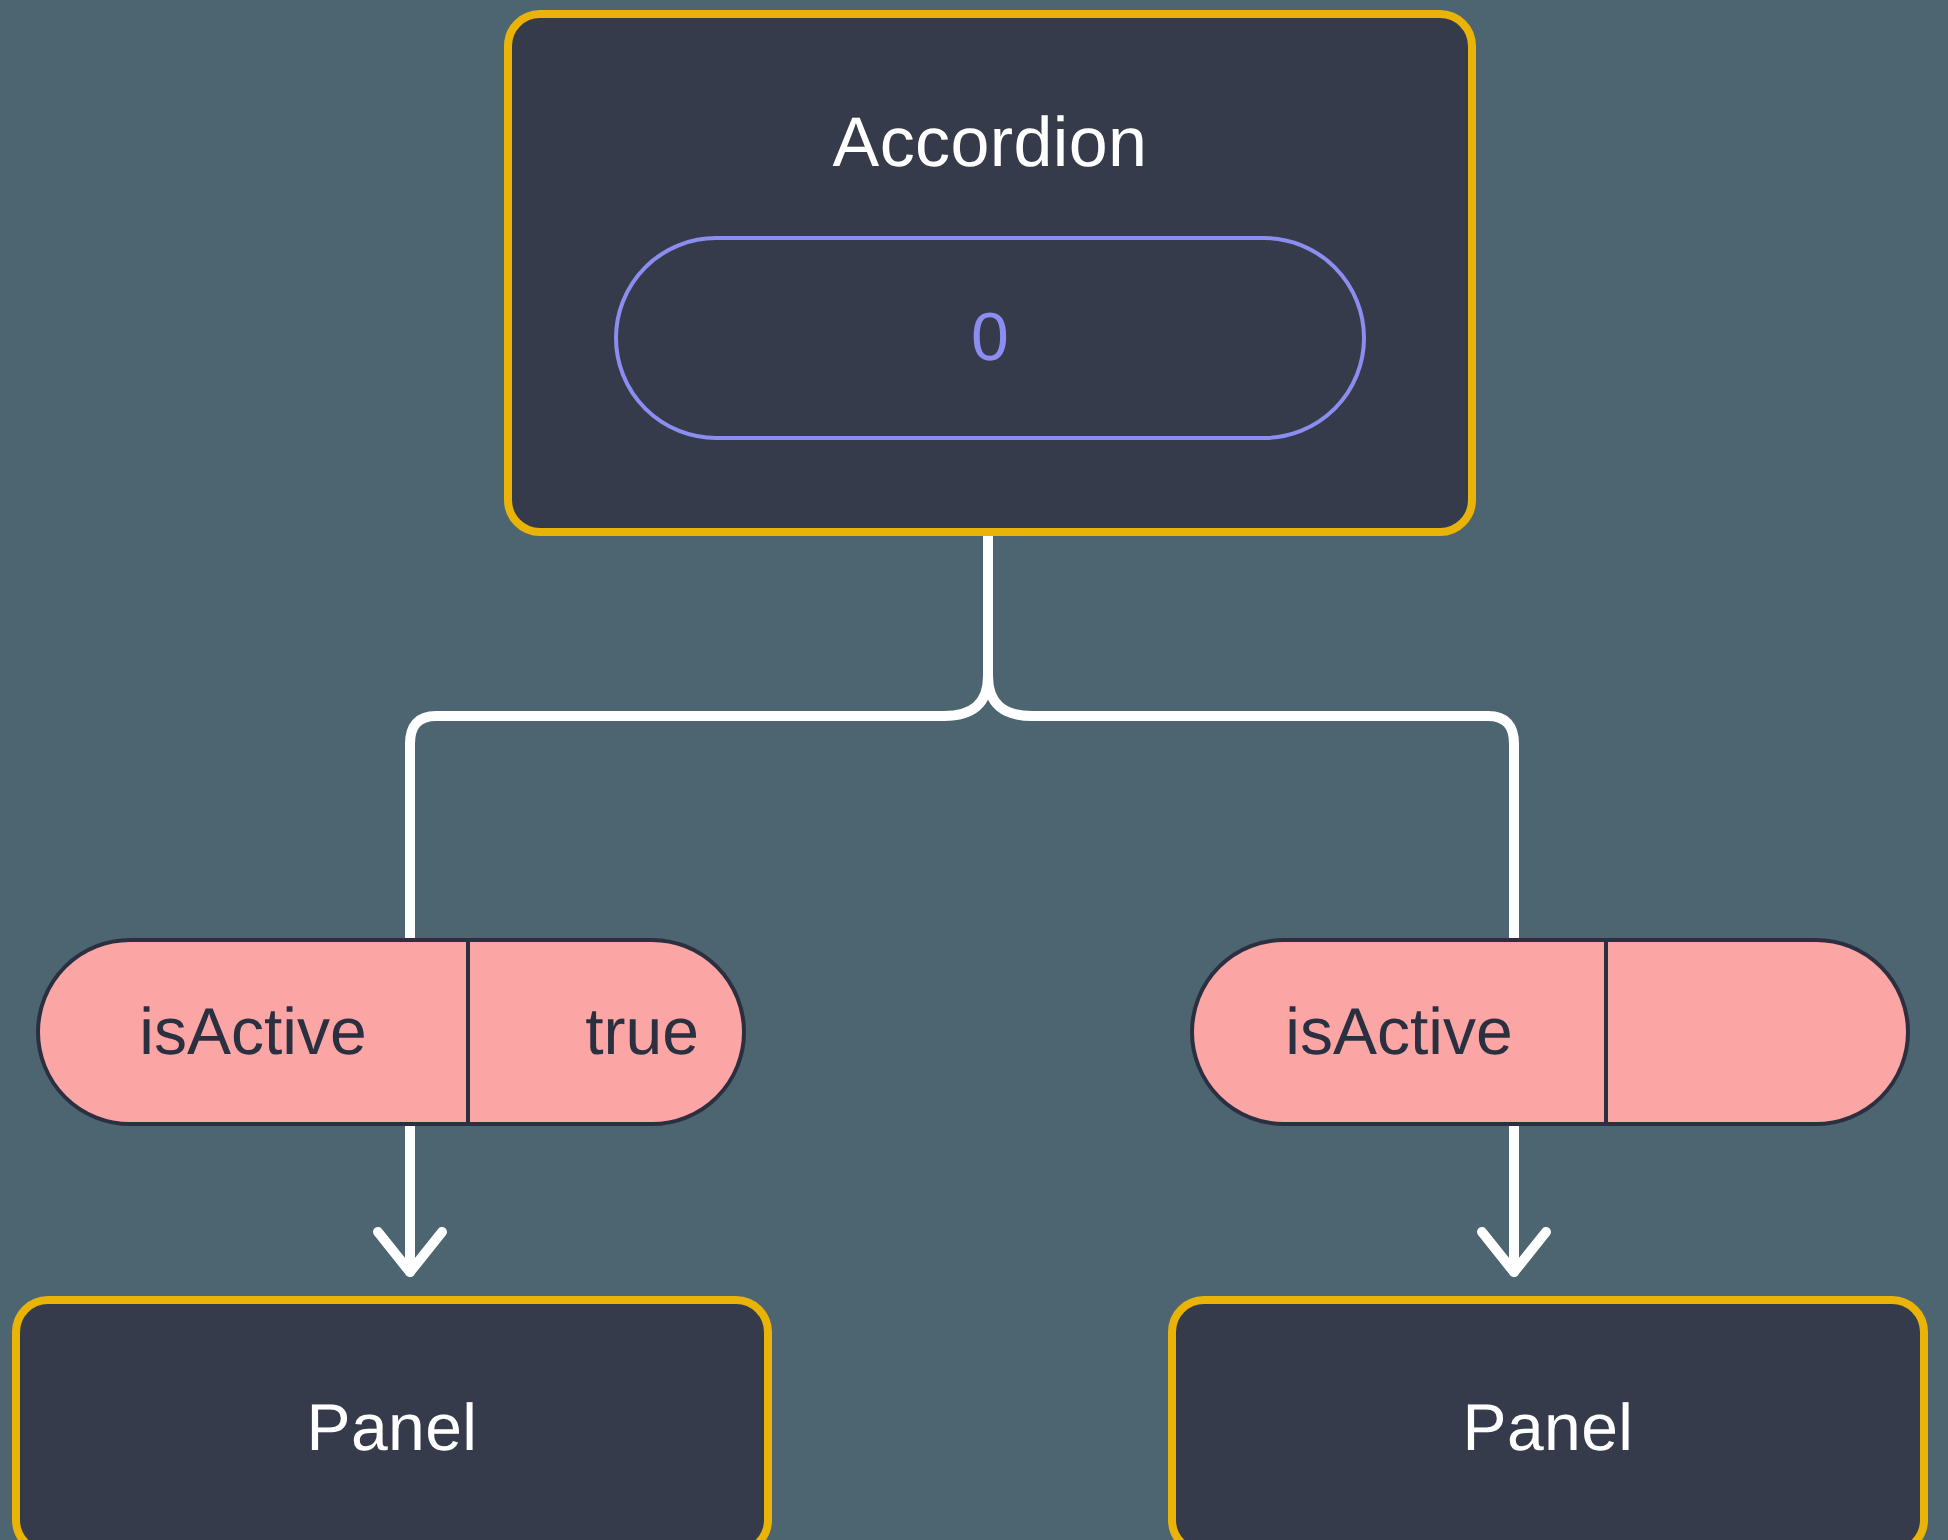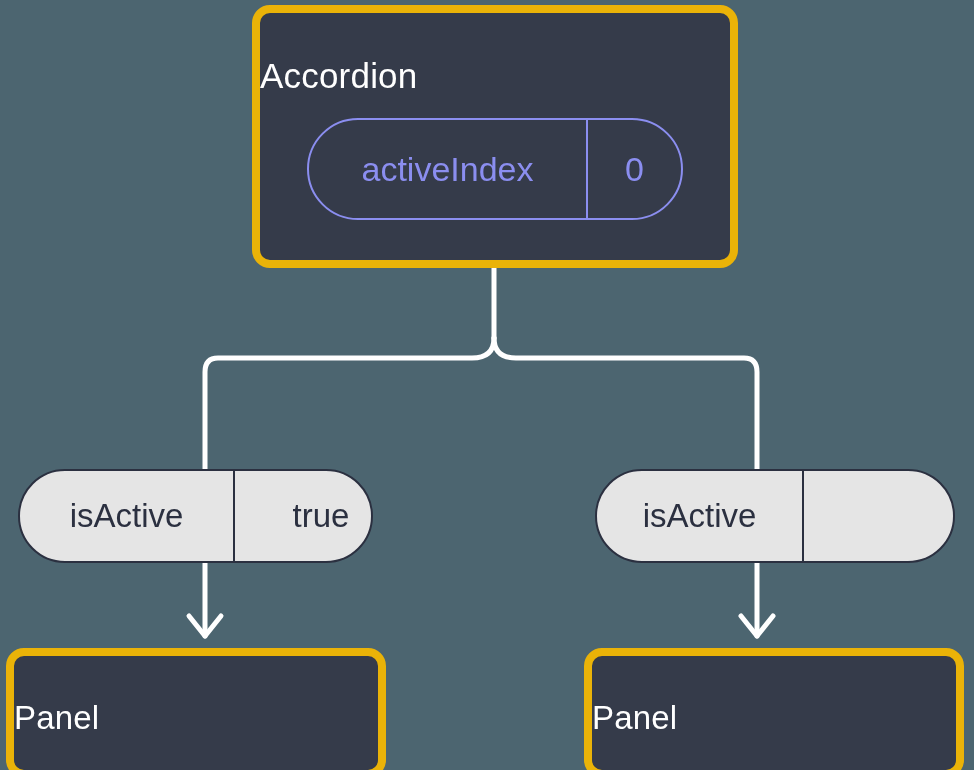--- a/index.html
+++ b/index.html
@@ -11,25 +11,26 @@
   }
   #stage{position:relative;width:974px;height:770px;}
 
   
   #wires{position:absolute;left:0;top:0;width:974px;height:770px;}
 
   
   .compbox{
     position:absolute;
     background:#353b4a;
-    border:8px solid #eab308;
+    border:4px solid #eab308;
     border-radius:18px;
     box-sizing:border-box;
     display:flex;
     flex-direction:column;
+    align-items:center;
   }
   #accordion-box{left:252px;top:5px;width:486px;height:263px;}
   .comp-title{
     color:#ffffff;
     font-size:35px;
     letter-spacing:.2px;
     margin-top:45px;
     line-height:1;
     white-space:nowrap;
   }
@@ -53,21 +54,21 @@
   .pill-outline .pv{
     flex:1 1 auto;
     display:flex;align-items:center;justify-content:center;
     color:#8b8ef0;font-size:34px;white-space:nowrap;
   }
 
   
   .pill-solid{
     position:absolute;
     height:94px;
-    background:#e5e5e5;
+    background:#fca5a5;
     border:2px solid #2b3040;
     border-radius:47px;
     box-sizing:border-box;
     display:flex;align-items:stretch;
     overflow:hidden;
   }
   .pill-solid .pk{
     display:flex;align-items:center;justify-content:center;
     border-right:2px solid #2b3040;
     color:#2b3040;font-size:33px;white-space:nowrap;
@@ -116,21 +117,20 @@
       <path d="M189,616 L205,636 L221,616"></path>
       <path d="M741,616 L757,636 L773,616"></path>
     </g>
   </svg>
 
   <div class="compbox" id="accordion-box">
     <div class="comp-title">Accordion</div>
   </div>
 
   <div class="pill-outline">
-    <div class="pk">activeIndex</div>
     <div class="pv">0</div>
   </div>
 
   <div class="pill-solid" id="pill-left">
     <div class="pk">isActive</div>
     <div class="pv">true</div>
   </div>
 
   <div class="pill-solid" id="pill-right">
     <div class="pk">isActive</div>

